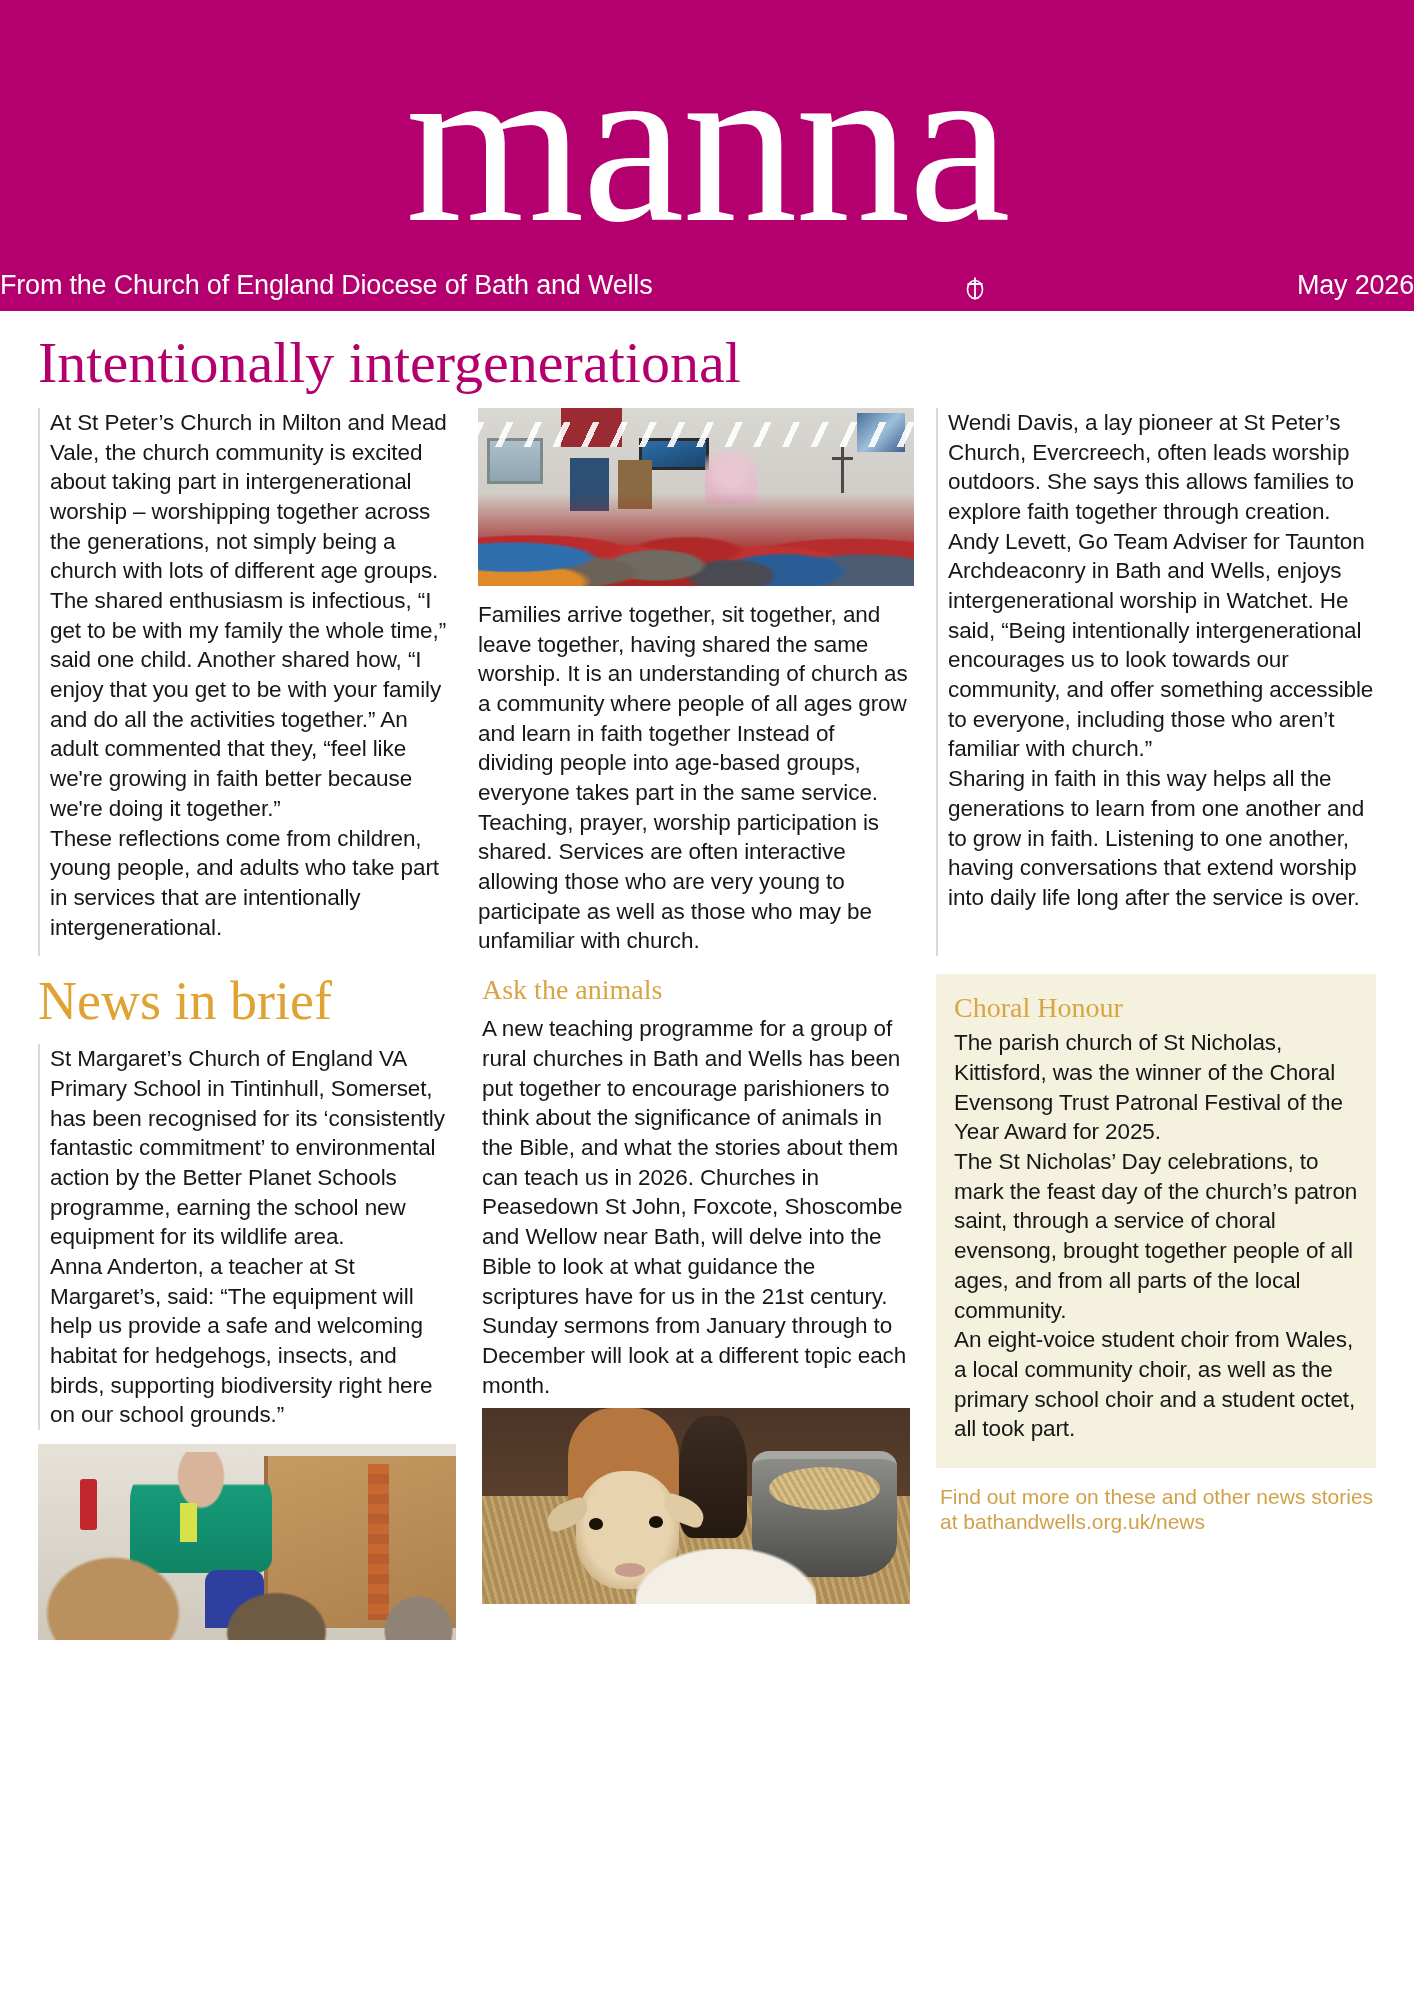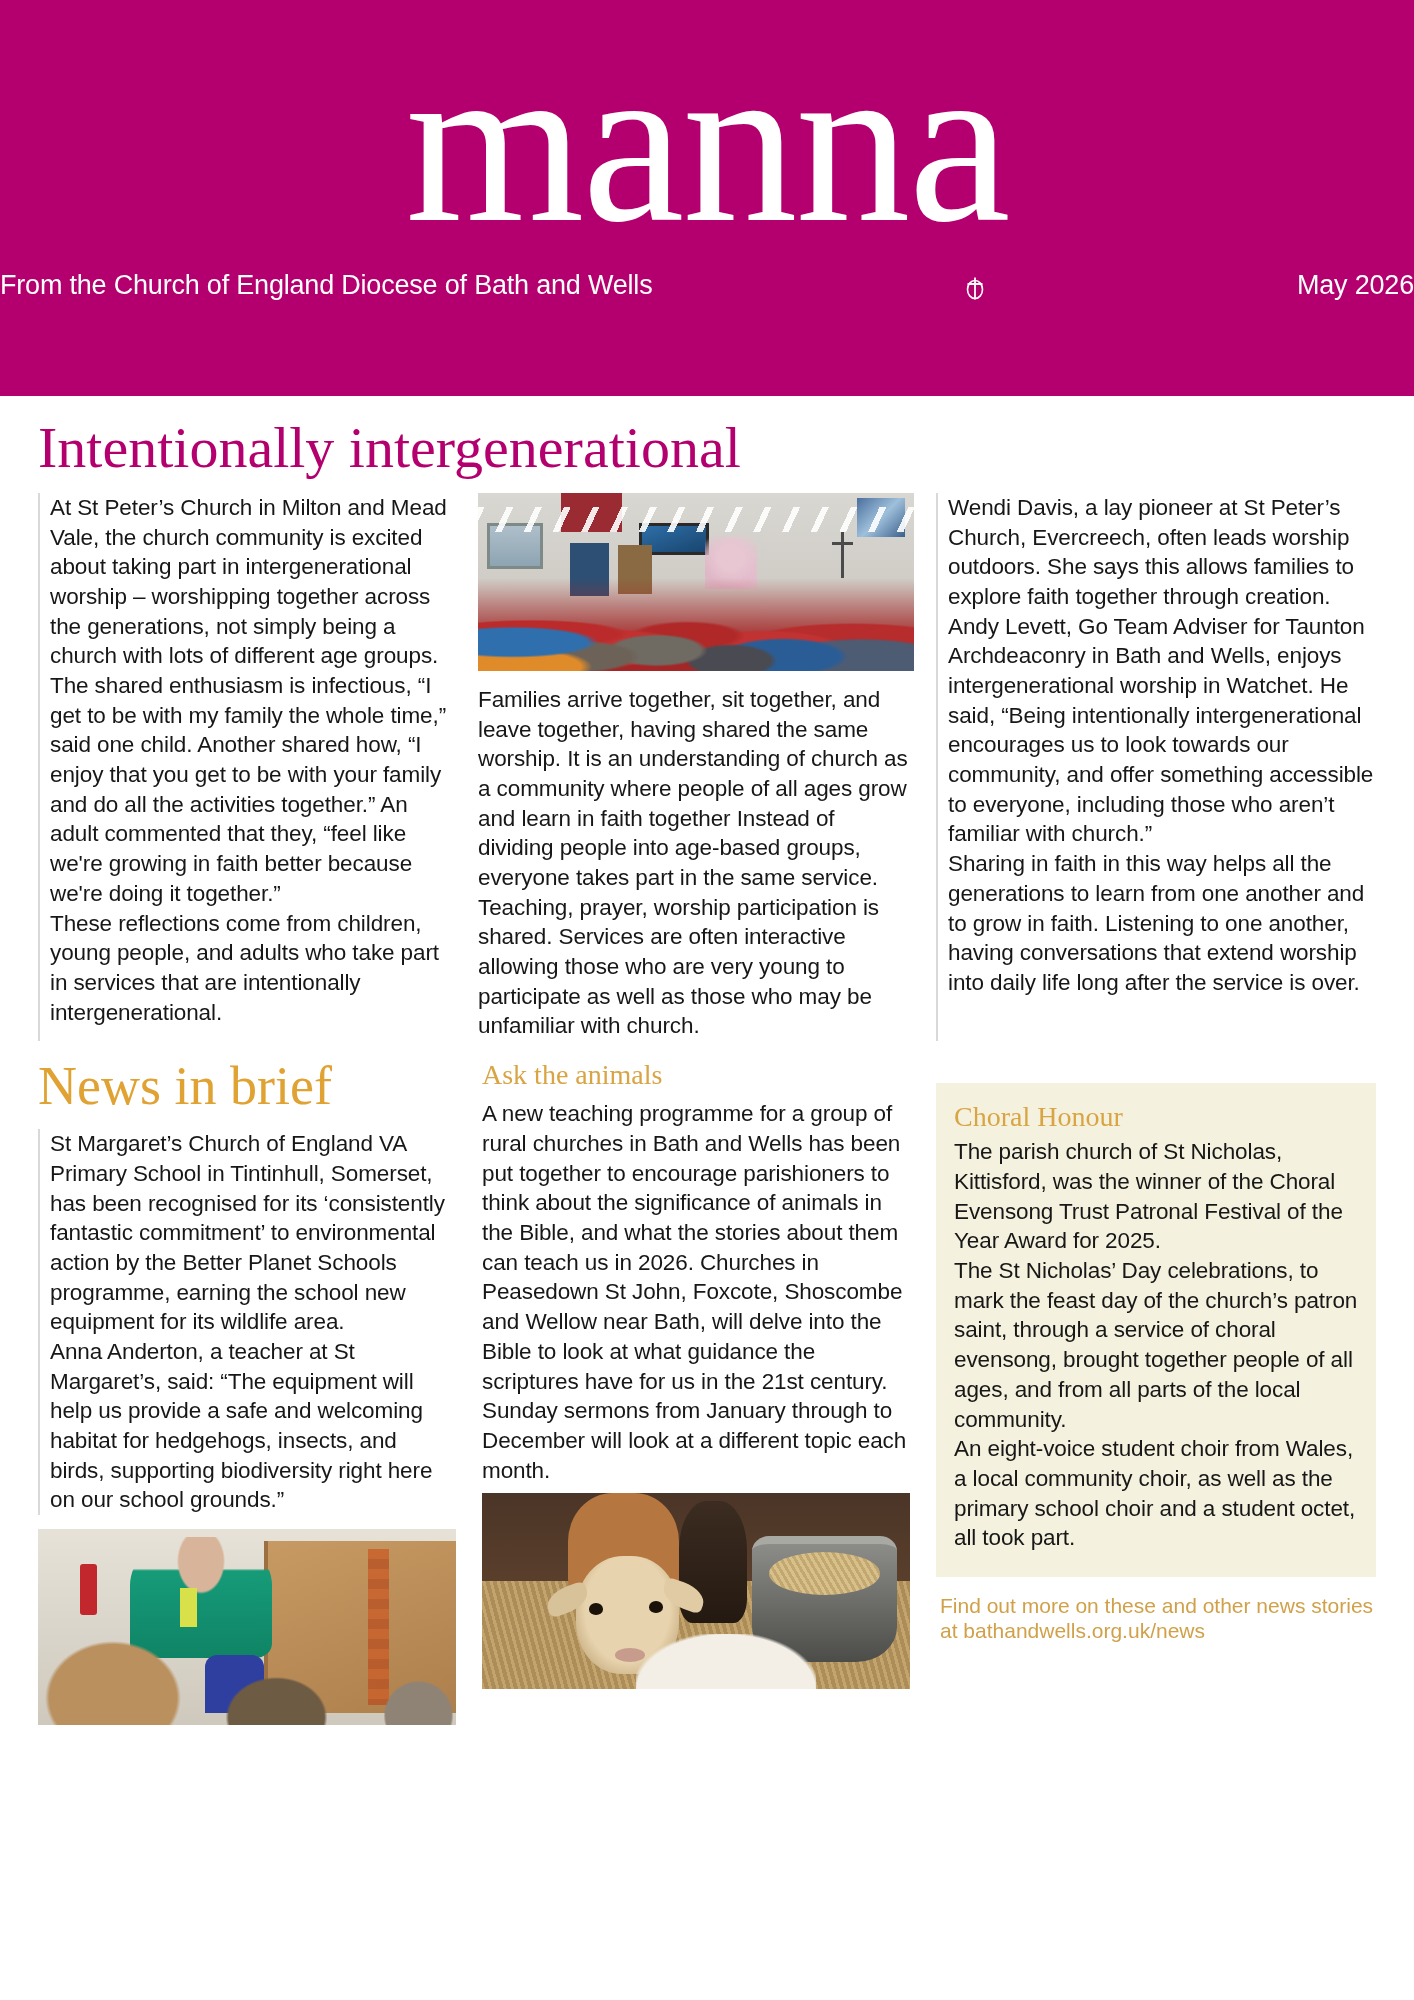--- a/index.html
+++ b/index.html
@@ -10,21 +10,21 @@
     height: 2000px;
     background: #ffffff;
     font-family: "Liberation Sans", sans-serif;
     overflow: hidden;
     position: relative;
   }
 
   
   .masthead {
     background: #b4006e;
-    height: 396px;
+    height: 311px;
     padding: 0;
     position: relative;
   }
   .masthead-title {
     font-family: "Liberation Serif", serif;
     color: #ffffff;
     font-size: 230px;
     line-height: 1;
     text-align: center;
     letter-spacing: -2px;
@@ -284,21 +284,21 @@
   .brief-cols {
     display: grid;
     grid-template-columns: 418px 1fr 440px;
     gap: 26px;
     margin-top: 4px;
   }
 
   .choral-box {
     background: #f4f1de;
     padding: 18px 18px 24px 18px;
-    margin-top: 24px;
+    margin-top: 0;
   }
   .choral-box .sub-title { margin-top: 0; }
 
   .footer-note {
     color: #d1a14a;
     font-size: 21px;
     line-height: 1.2;
     margin-top: 16px;
     padding-left: 4px;
   }

